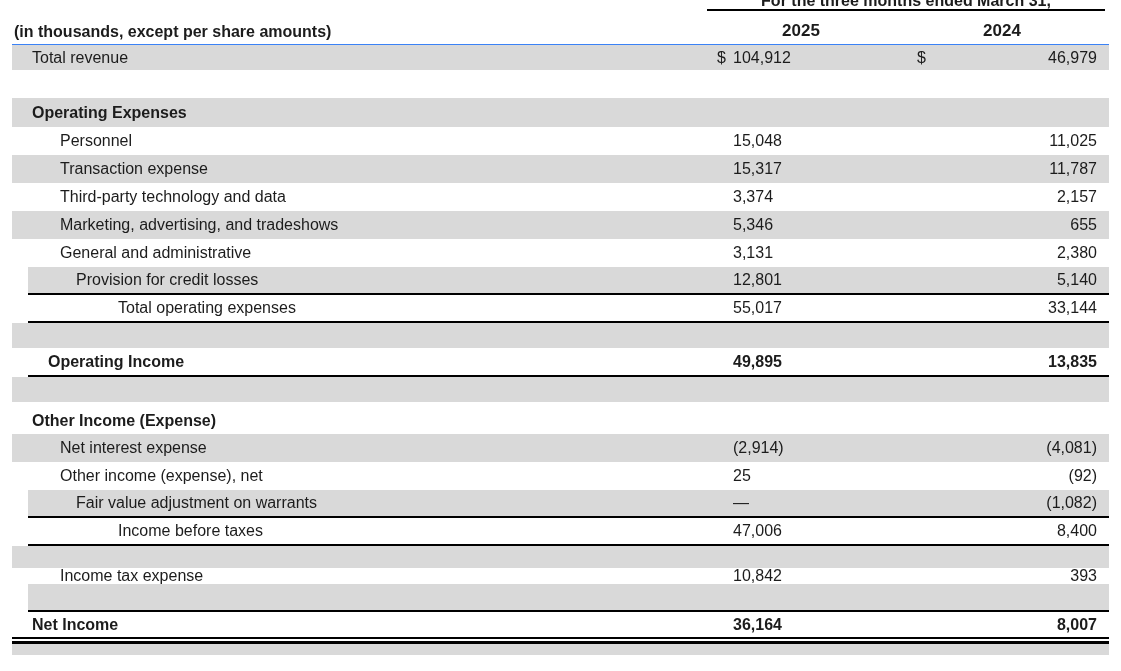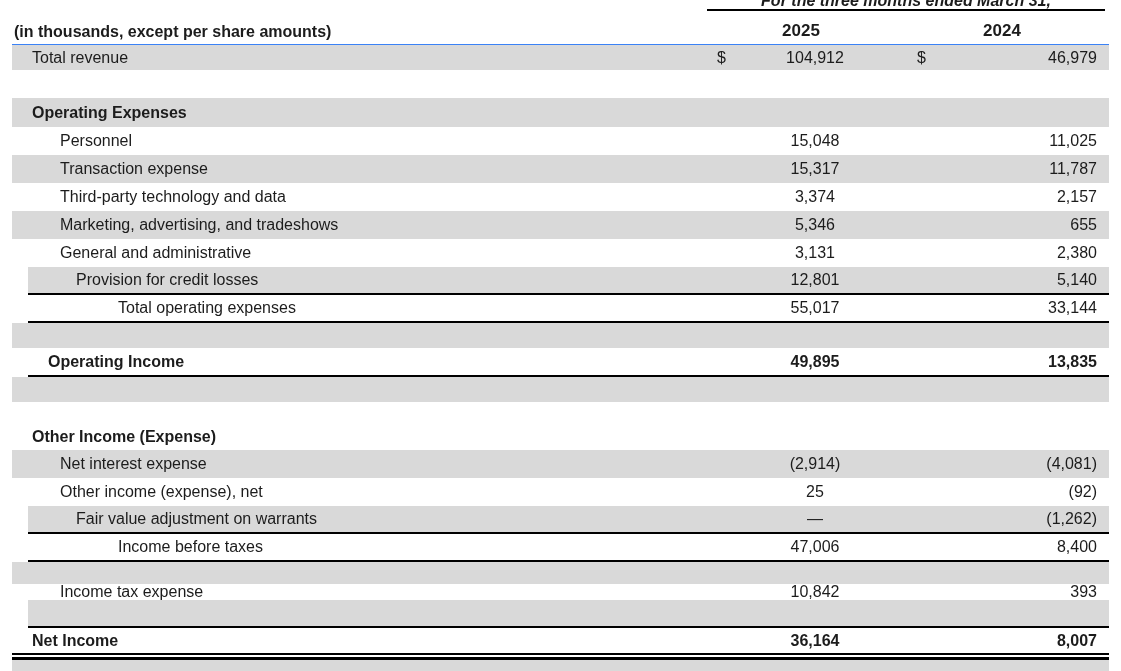--- a/index.html
+++ b/index.html
@@ -12,21 +12,21 @@
     font-family: "Liberation Sans", sans-serif;
     color: #1c1c1c;
   }
   .table {
     position: absolute;
     left: 12px;
     top: 0;
     width: 1097px;
   }
   
-  .title-row { position: relative; height: 11px; font-style: italic; }
+  .title-row { position: relative; height: 11px; }
   .title-text {
     position: absolute;
     left: 693px; top: -8px; width: 402px;
     text-align: center; white-space: nowrap;
     font-weight: 700; font-size: 16px;
   }
   .title-underline {
     position: absolute;
     left: 695px; top: 9px; width: 398px; height: 2px;
     background: #000;
@@ -48,28 +48,28 @@
     height: 28px; box-sizing: border-box;
     font-size: 16px; white-space: nowrap;
   }
   .gray { background: #d9d9d9; }
   .bb   { border-bottom: 2.5px solid #000; margin-left: 16px; }
   .bold { font-weight: 700; }
   .lbl  { flex: 1; padding-left: 20px; overflow: hidden; }
   .ind1 .lbl { padding-left: 48px; }
   .ind2 .lbl { padding-left: 90px; }
   .d1 { width: 28px;  box-sizing: border-box; padding-left: 12px; }
-  .v1 { width: 164px; text-align: center; }
+  .v1 { width: 164px; text-align: left; }
   .cgap { width: 10px; }
   .d2 { width: 28px;  box-sizing: border-box; padding-left: 10px; }
   .v2 { width: 162px; text-align: right; }
   .rpad { width: 12px; }
   
   .h25 { height: 25px; } .h28 { height: 28px; } .h29 { height: 29px; }
-  .h27 { height: 27px; margin-top: 16px; } .h22 { height: 22px; } .h32 { height: 16px; }
+  .h27 { height: 27px; } .h22 { height: 22px; } .h32 { height: 16px; }
   .h5  { height: 5px;  }
   
   .double-rule {
     height: 7px; box-sizing: border-box;
     border-top: 2px solid #000;
     border-bottom: 3px solid #000;
     background: #ffffff;
   }
   .bottom-strip { height: 11px; background: #d9d9d9; }
 </style>
@@ -216,21 +216,21 @@
       <div class="v2">(92)</div>
       <div class="rpad"></div>
     </div>
 
     <div class="row gray ind1 bb">
       <div class="lbl">Fair value adjustment on warrants</div>
       <div class="d1"></div>
       <div class="v1">—</div>
       <div class="cgap"></div>
       <div class="d2"></div>
-      <div class="v2">(1,262)</div>
+      <div class="v2">(1,082)</div>
       <div class="rpad"></div>
     </div>
 
     <div class="row ind2 bb">
       <div class="lbl">Income before taxes</div>
       <div class="d1"></div>
       <div class="v1">47,006</div>
       <div class="cgap"></div>
       <div class="d2"></div>
       <div class="v2">8,400</div>

